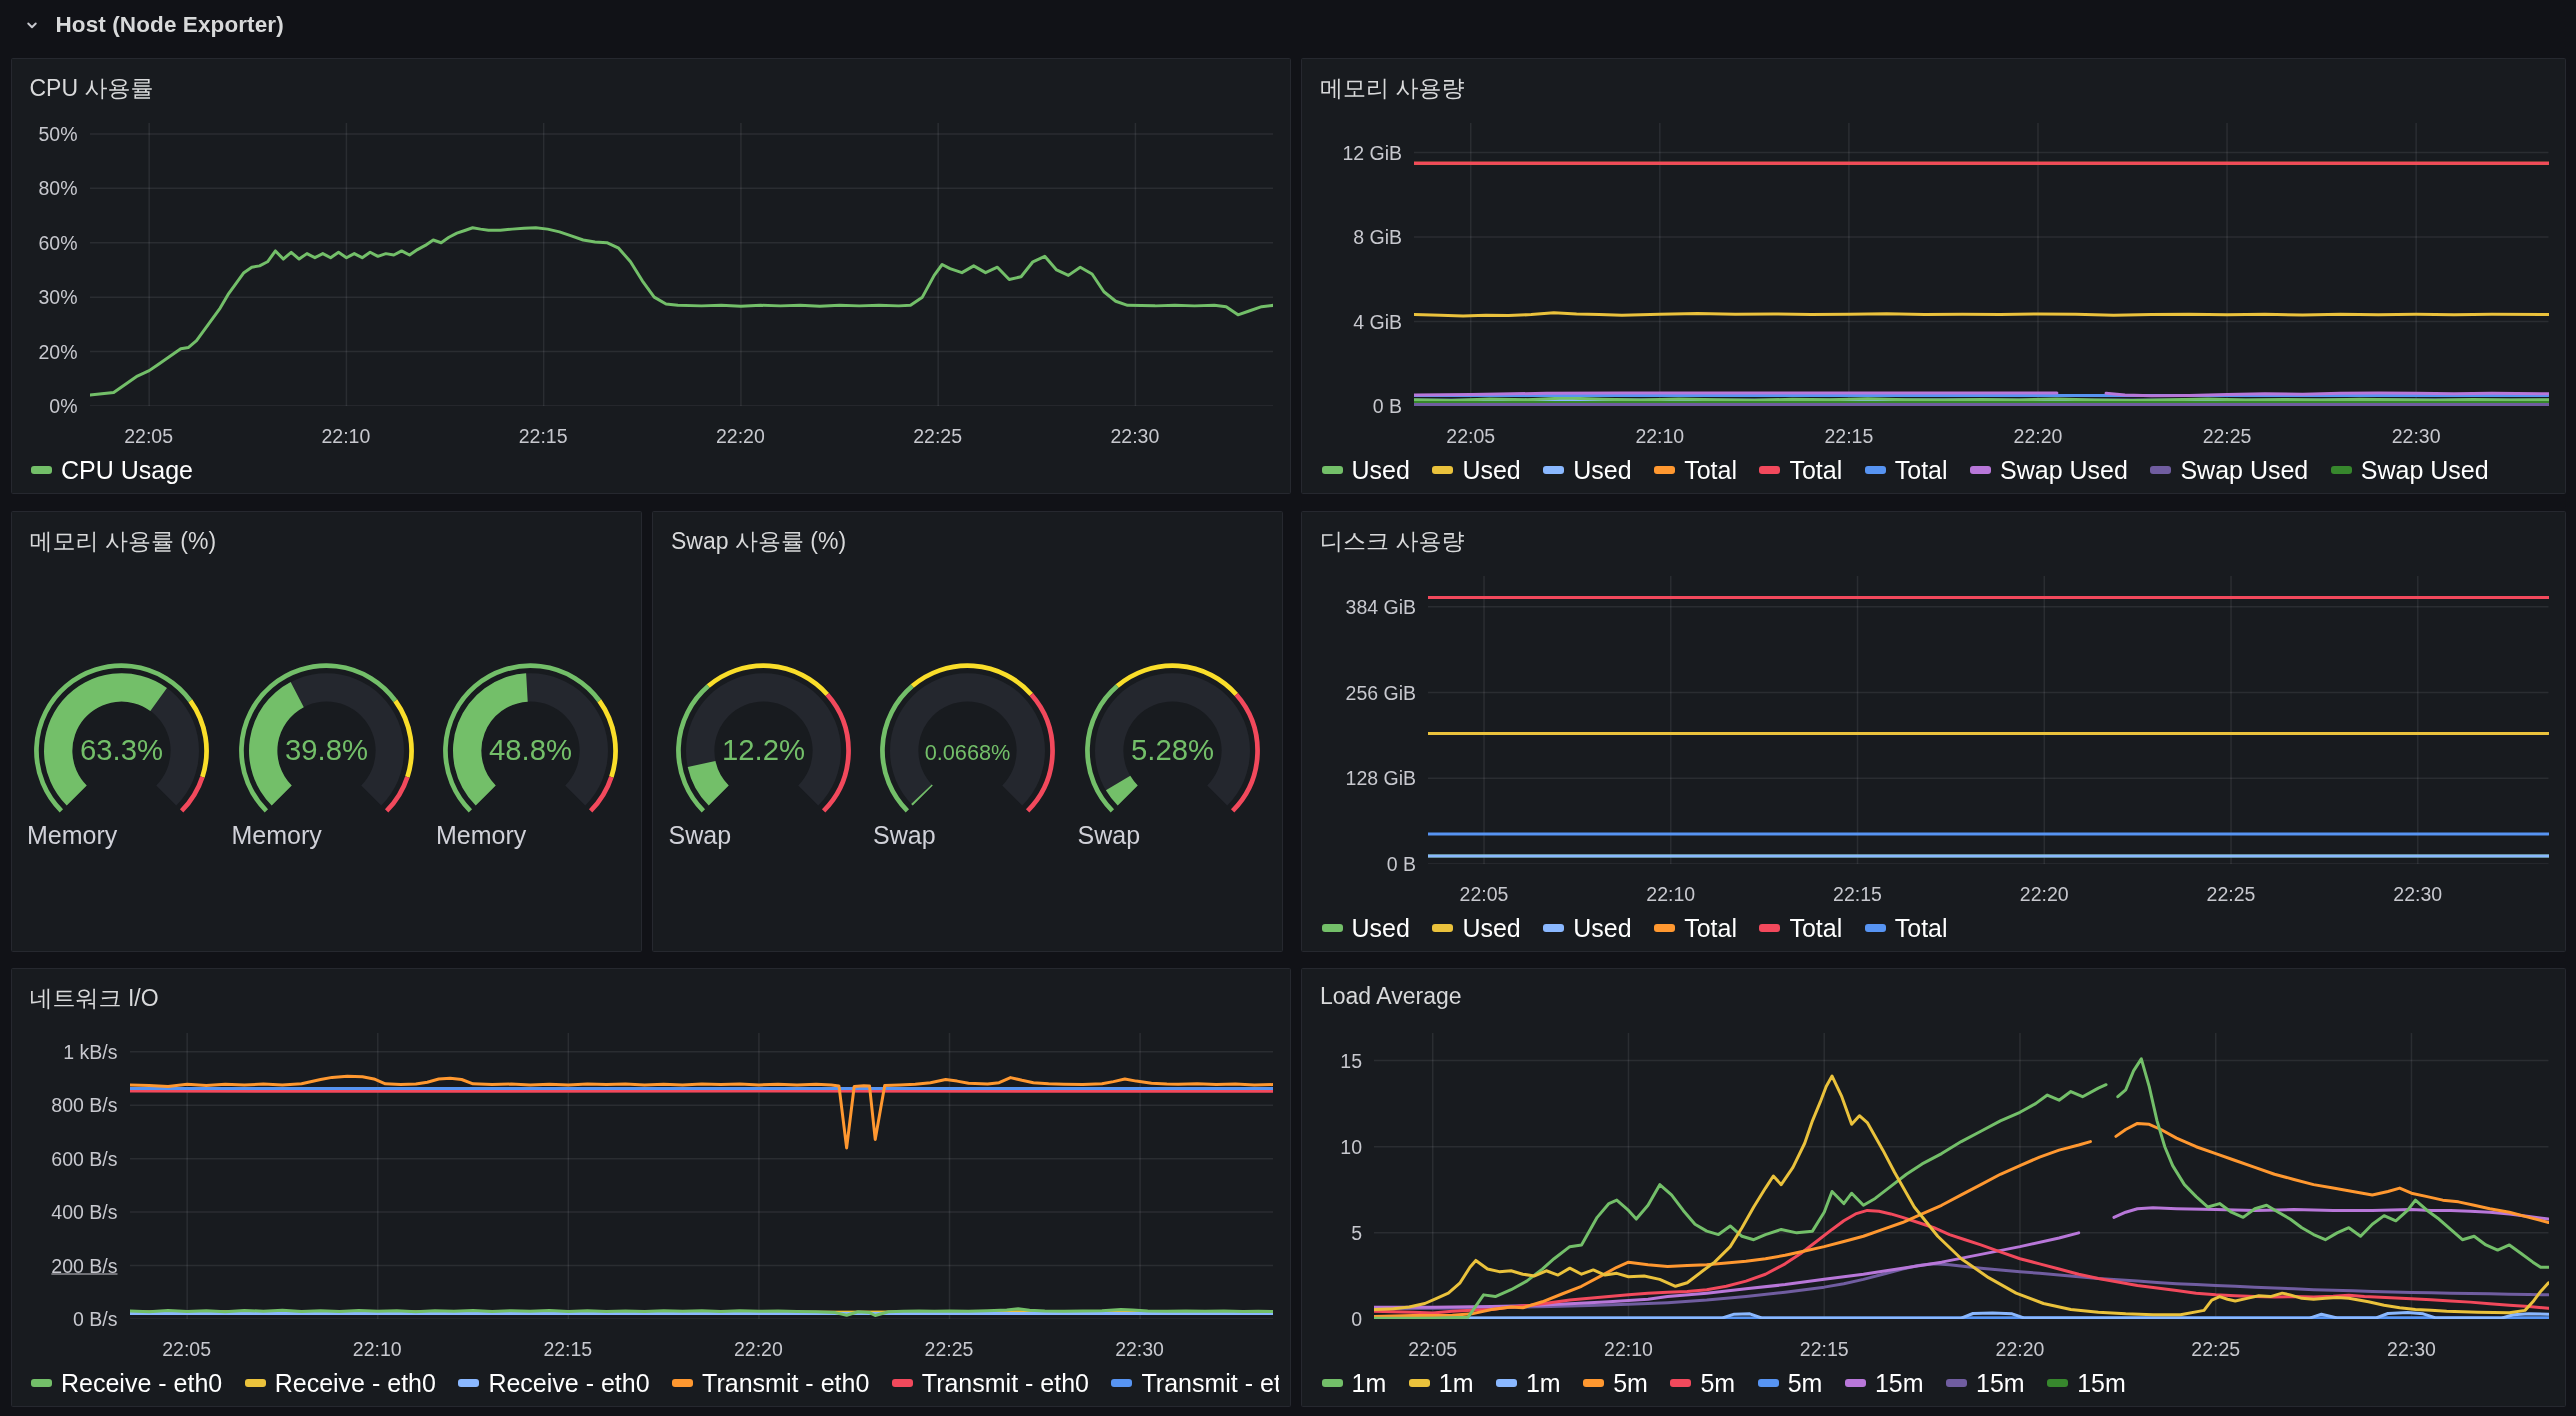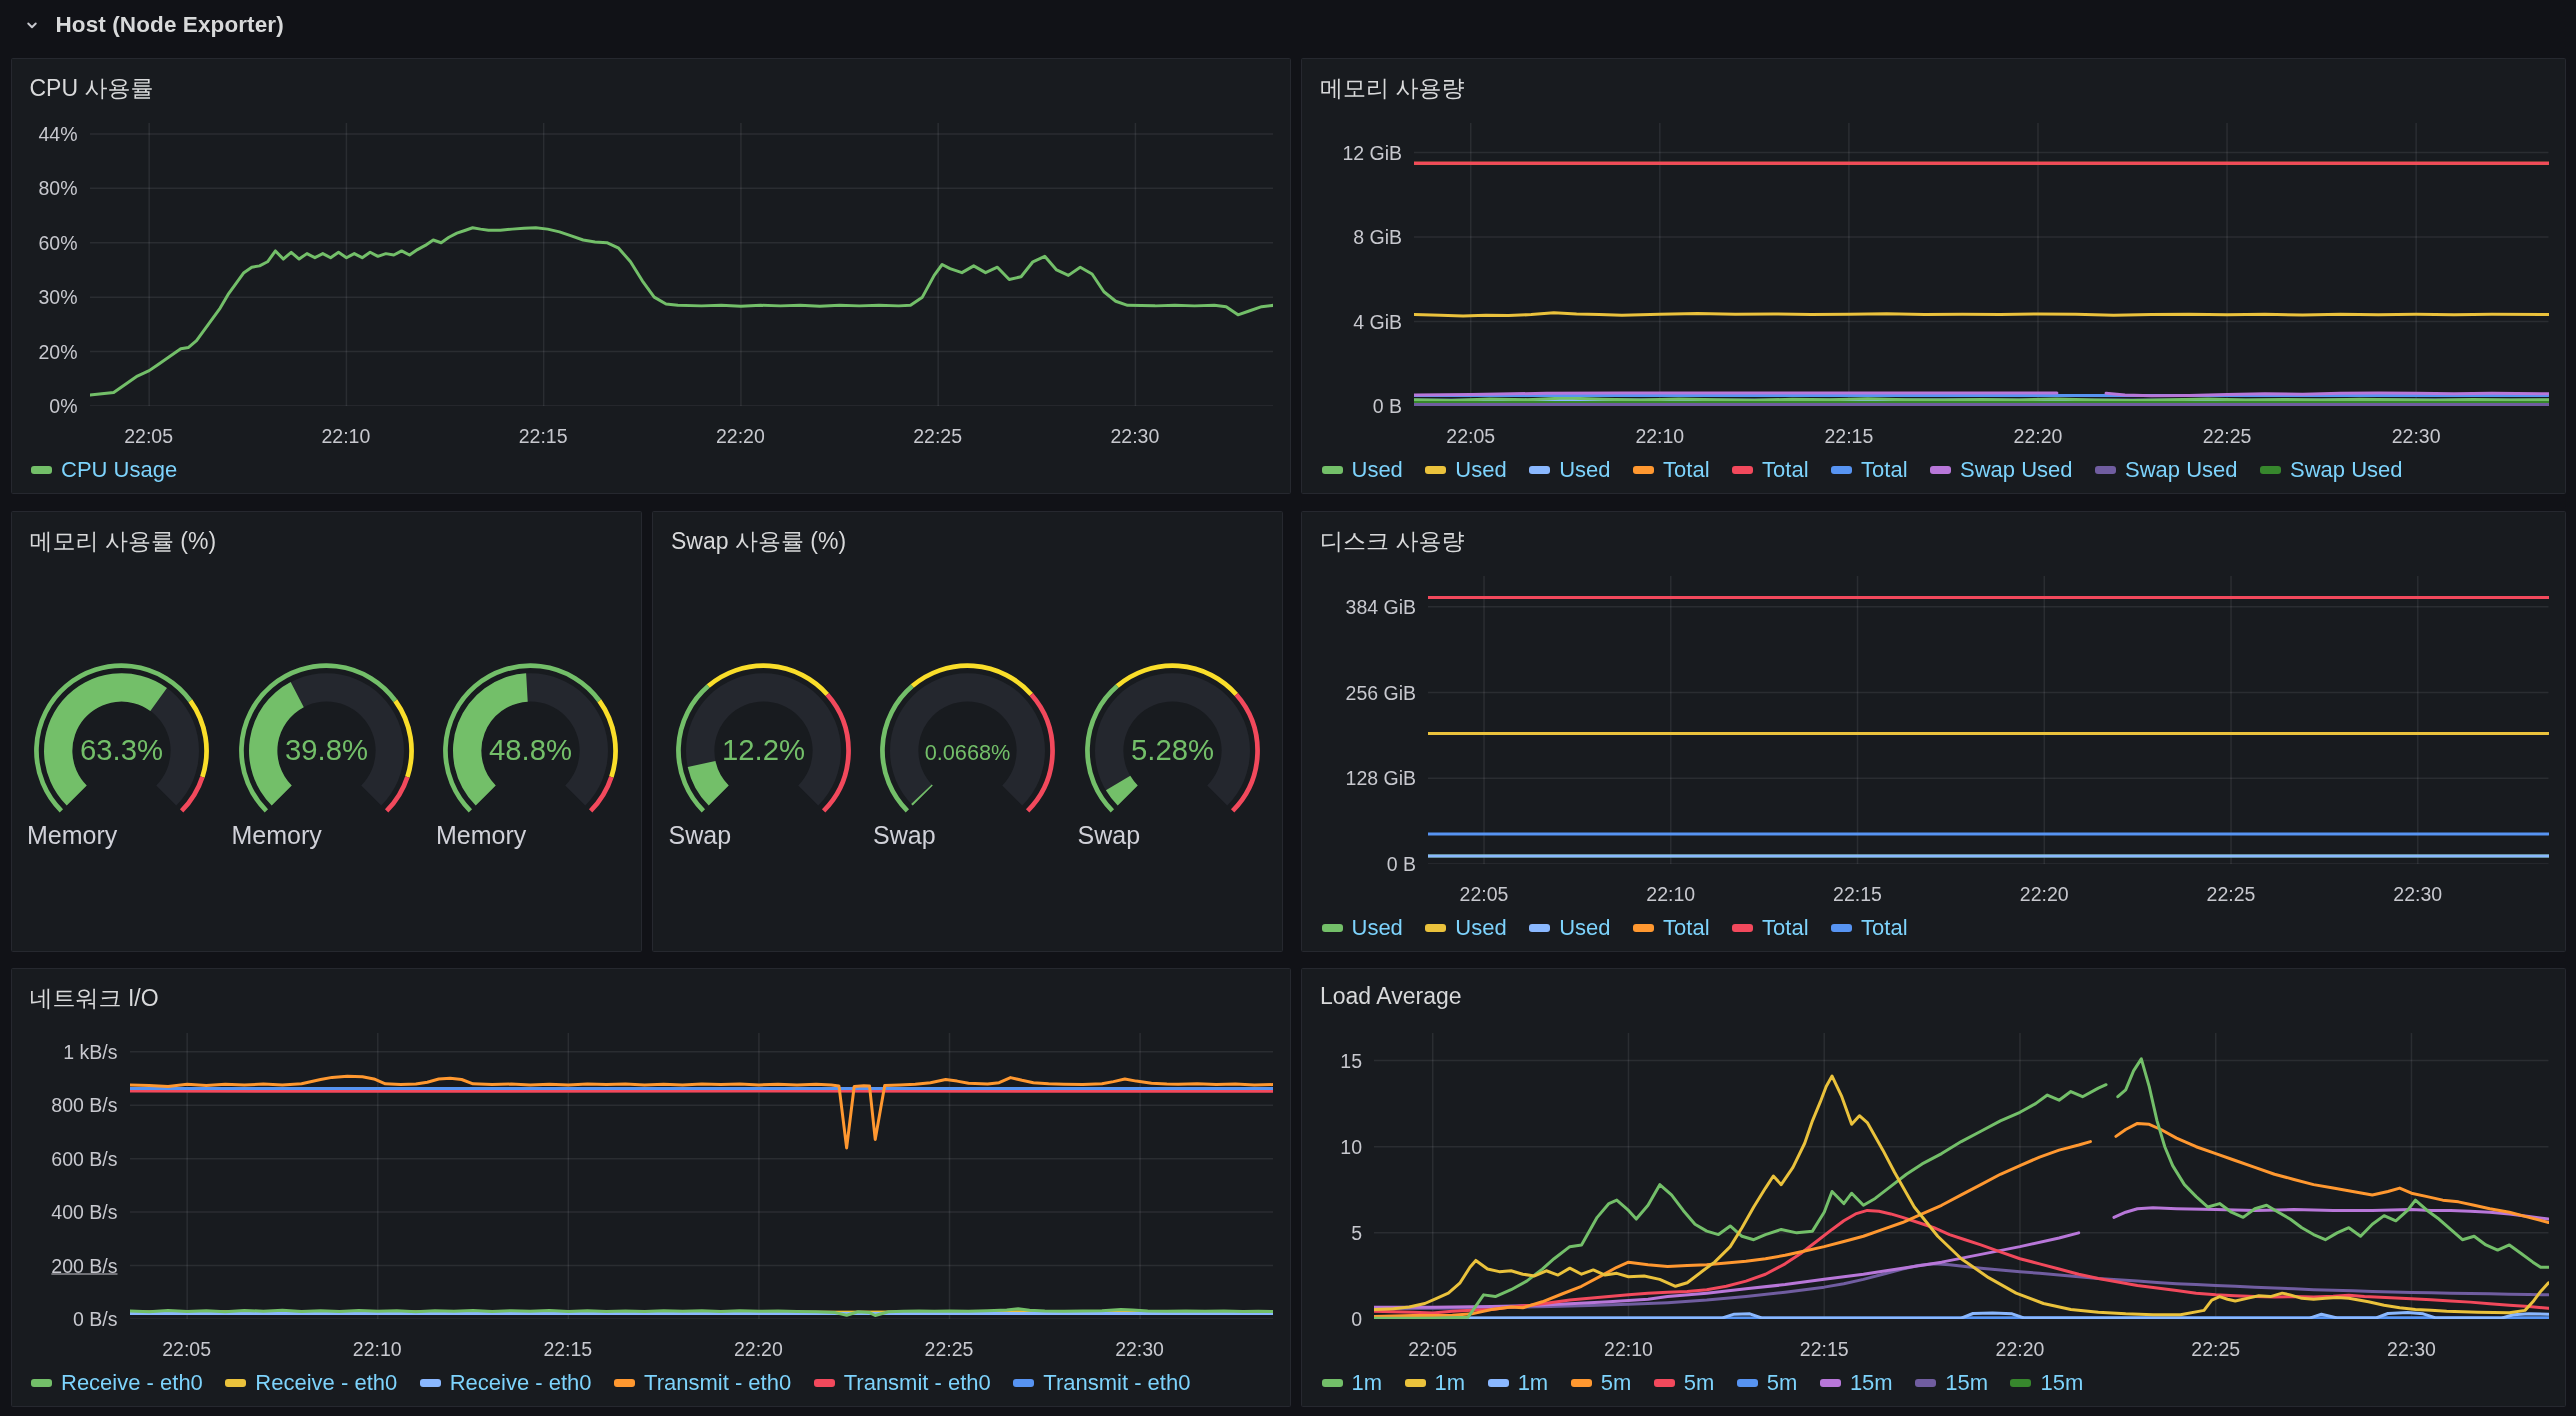--- a/index.html
+++ b/index.html
@@ -27,21 +27,21 @@
   .y-labels span{position:absolute;right:0;transform:translateY(-50%);font-size:19.5px;color:#c7c8ce;white-space:nowrap}
   .ts-plot{position:absolute;top:64px;bottom:87px;left:var(--g);right:16.5px;cursor:crosshair}
   svg.chart{width:100%;height:100%;display:block}
   .grid-line{stroke:rgba(204,204,220,0.10);stroke-width:1.5;vector-effect:non-scaling-stroke}
   .series-line{fill:none;stroke-width:3;vector-effect:non-scaling-stroke;stroke-linejoin:round;stroke-linecap:round}
   .x-labels{position:absolute;left:var(--g);right:16.5px;bottom:46px;height:28.5px}
   .x-labels span{position:absolute;top:6px;transform:translateX(-50%);font-size:19.5px;color:#c7c8ce}
   .legend{position:absolute;left:19.5px;right:10.5px;bottom:6px;height:34px;display:flex;align-items:center;gap:22.5px;overflow:hidden}
   .leg-item{display:flex;align-items:center;gap:9px;cursor:pointer;flex:0 0 auto}
   .swatch{width:21px;height:7.5px;border-radius:3px}
-  .leg-label{font-size:22px;color:#7dd3fc;white-space:nowrap}
+  .leg-label{font-size:25px;color:#ffffff;white-space:nowrap}
 
   .gauge-row{position:absolute;top:46px;left:0;right:0;bottom:0;display:flex;justify-content:space-evenly;align-items:center}
   .gauge-cell{display:flex;flex-direction:column;align-items:flex-start}
   svg.gauge{width:189px;height:155px;display:block}
   .gauge-label{font-size:25px;color:#d0d1d8;margin-top:6px}
 </style>
 </head>
 <body>
 
 <header class="dash-header">
@@ -54,21 +54,21 @@
 </header>
 
 <section class="panel p-cpu">
   <h2 class="ptitle">CPU 사용률</h2>
   <div class="y-labels">
       <span style="top: 100%;">0%</span>
       <span style="top: 80.7692%;">20%</span>
       <span style="top: 61.5385%;">30%</span>
       <span style="top: 42.3077%;">60%</span>
       <span style="top: 23.0769%;">80%</span>
-      <span style="top: 3.84615%;">44%</span>
+      <span style="top: 3.84615%;">50%</span>
     </div>
   <div class="ts-plot">
       <svg viewBox="0 0 1000 500" preserveAspectRatio="none" class="chart">
         <line x1="50" y1="0" x2="50" y2="500" class="grid-line"></line>
         <line x1="216.66666666666666" y1="0" x2="216.66666666666666" y2="500" class="grid-line"></line>
         <line x1="383.3333333333333" y1="0" x2="383.3333333333333" y2="500" class="grid-line"></line>
         <line x1="550" y1="0" x2="550" y2="500" class="grid-line"></line>
         <line x1="716.6666666666666" y1="0" x2="716.6666666666666" y2="500" class="grid-line"></line>
         <line x1="883.3333333333334" y1="0" x2="883.3333333333334" y2="500" class="grid-line"></line>
         <line x1="0" y1="500" x2="1000" y2="500" class="grid-line"></line>

